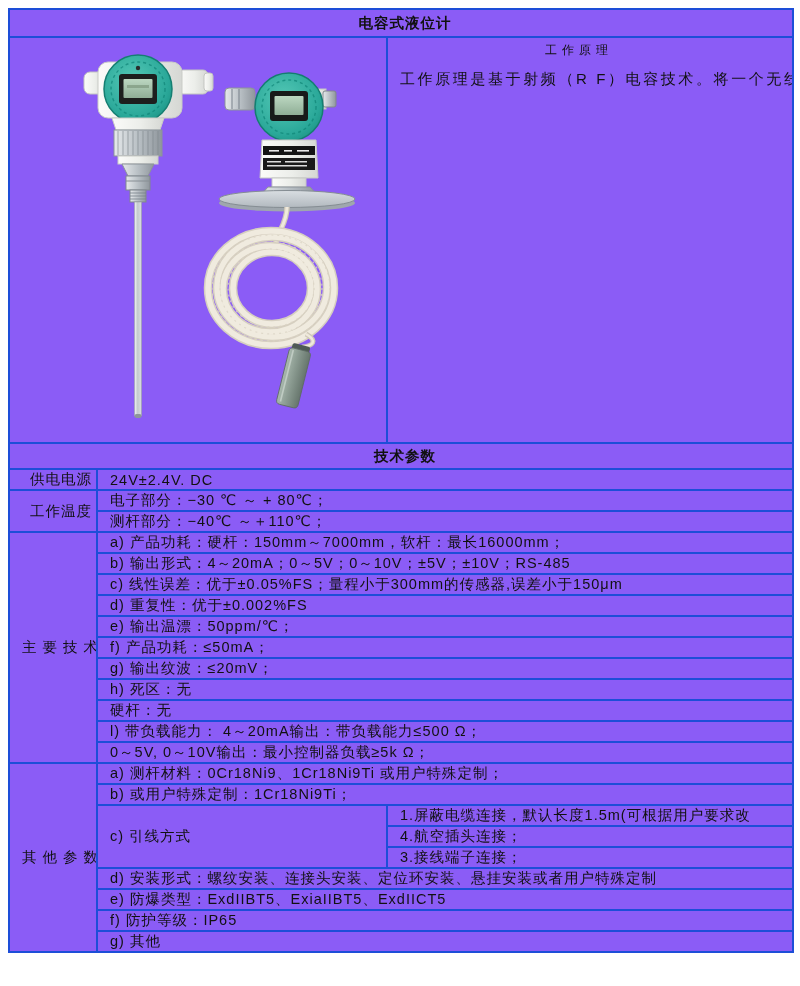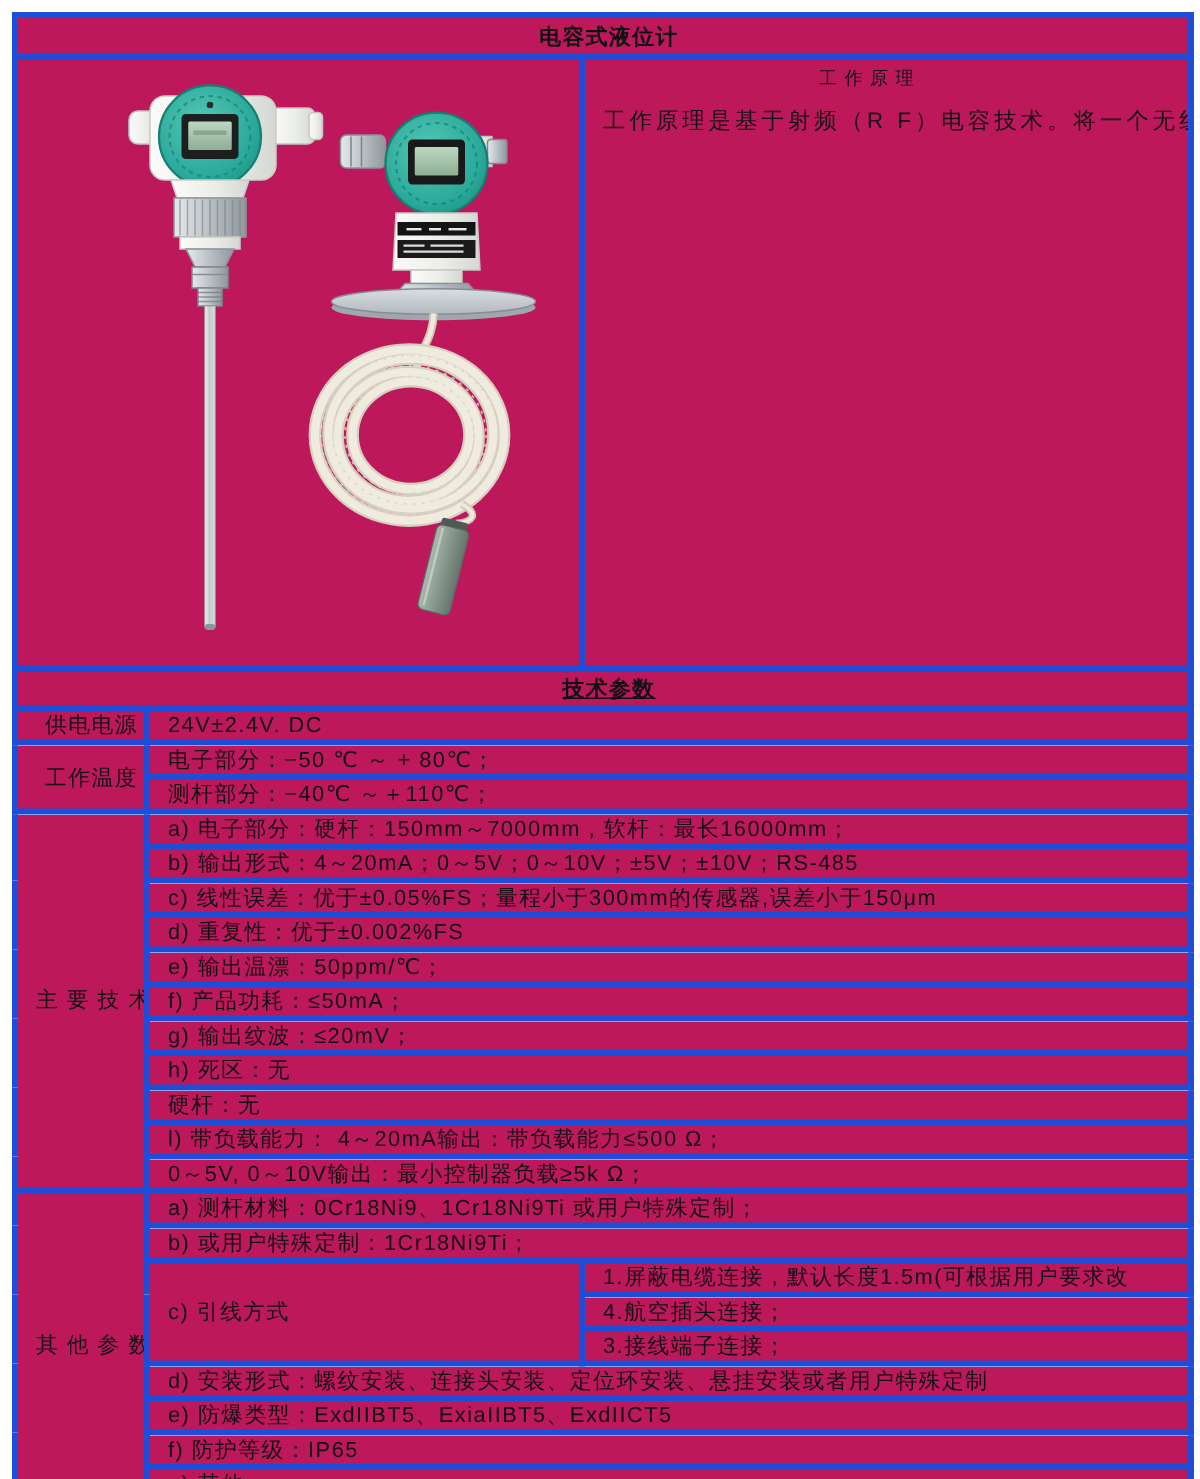--- a/index.html
+++ b/index.html
@@ -7,32 +7,32 @@
     width:800px;height:986px;overflow:hidden;
     font-family:"Liberation Sans","DejaVu Sans",sans-serif;
     color:#111;
   }
   .sheet{padding:8px 8px 0 8px;}
   table.doc{
     width:784px;border-collapse:collapse;table-layout:fixed;
     border:2px solid #000;
   }
   table.doc td{
-    border:4px solid #1d4ed8;
+    border:2px solid #1d4ed8;
     padding:0 4px 0 12px;
     font-size:14.5px;
     letter-spacing:1px;
     overflow:hidden;
     white-space:nowrap;
-    background:#be185d;
+    background:#8b5cf6;
     margin-left:48px;
   }
   tr.h-title{height:28px;}
   tr.h-image{height:404px;}
-  tr.h-sect{height:26px;text-decoration:underline;}
+  tr.h-sect{height:26px;}
   tr.r{height:20px;}
   td.title{
     background:#e8f2fb;text-align:center;
     font-size:21px;font-weight:bold;letter-spacing:4px;padding:0;
   }
   td.lbl{
     background:#e8f2fb;text-align:right;padding:0 2px;
     font-size:15px;letter-spacing:2px;
   }
   td.vlabel{
@@ -216,36 +216,36 @@
     <td colspan="3" class="title">技术参数</td>
   </tr>
 
   <tr class="r">
     <td class="lbl">供电电源</td>
     <td colspan="2">24V±2.4V. DC</td>
   </tr>
 
   <tr class="r">
     <td class="lbl" rowspan="2">工作温度</td>
-    <td colspan="2">电子部分：−50 ℃ ～ + 80℃；</td>
+    <td colspan="2">电子部分：−30 ℃ ～ + 80℃；</td>
   </tr>
   <tr class="r">
     <td colspan="2">测杆部分：−40℃ ～＋110℃；</td>
   </tr>
 
   <tr class="r">
     <td class="lbl vlabel" rowspan="11">主
 要
 技
 术
 性
 能
 指
 标</td>
-    <td colspan="2">a) 电子部分：硬杆：150mm～7000mm，软杆：最长16000mm；</td>
+    <td colspan="2">a) 产品功耗：硬杆：150mm～7000mm，软杆：最长16000mm；</td>
   </tr>
   <tr class="r">
           <td colspan="2">b) 输出形式：4～20mA；0～5V；0～10V；±5V；±10V；RS-485</td>
         </tr>
   <tr class="r">
           <td colspan="2">c) 线性误差：优于±0.05%FS；量程小于300mm的传感器,误差小于150μm</td>
         </tr>
   <tr class="r">
           <td colspan="2">d) 重复性：优于±0.002%FS</td>
         </tr>

